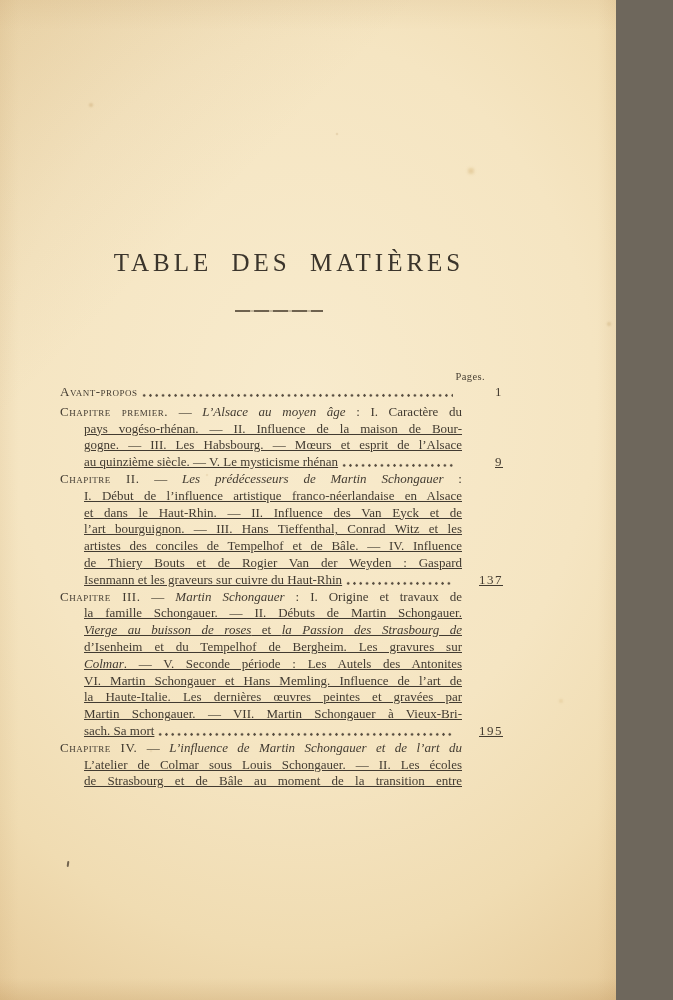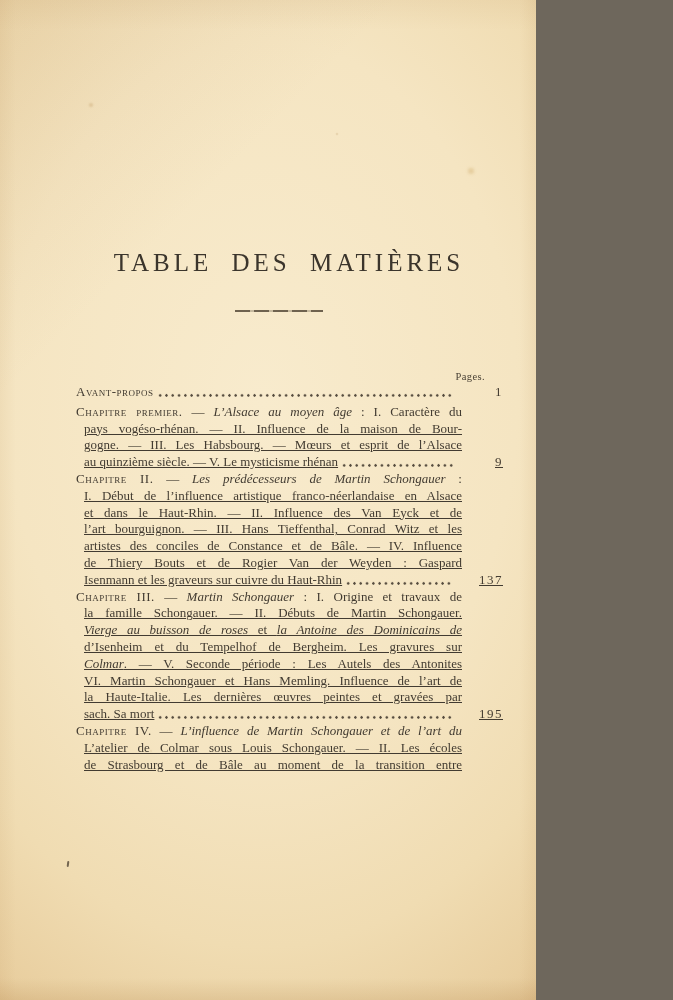--- a/index.html
+++ b/index.html
@@ -1,18 +1,18 @@
 <!DOCTYPE html>
 <html><head>
 <meta charset="utf-8">
 <style>
   html,body{margin:0;padding:0;background:#6e675c;}
   .page{
     position:relative;
-    width:536px;height:1000px;
+    width:616px;height:1000px;
     overflow:hidden;
     background:
       radial-gradient(ellipse 95% 72% at 49% 40%, #f8ebcd 0%, #f5e5c2 50%, #f0dcb2 76%, #e9cfa0 94%, #e4c695 100%);
     font-family:"Liberation Serif", serif;
     color:#423b31;
   }
   
   .page::before{
     content:"";position:absolute;inset:0;pointer-events:none;
     background:
@@ -64,21 +64,21 @@
   .row.dotrow .text{flex:none;}
   .dotfill{
     flex:1 1 auto;height:16.8px;align-self:flex-end;
     margin:0 8px 0 3px;
     background-image:radial-gradient(circle, rgba(62,53,42,.88) 1.02px, rgba(62,53,42,0) 1.45px);
     background-size:6.3px 16.8px;
     background-position:0 3.2px;
     background-repeat:repeat-x;
   }
   .pagenum{flex:none;width:42px;text-align:right;letter-spacing:1.5px;color:#453d32;}
-  .sc{font-variant:small-caps;letter-spacing:.5px;margin-left:16px;}
+  .sc{font-variant:small-caps;letter-spacing:.5px;}
   .i{font-style:italic;}
   .r{}
 </style>
 </head>
 <body>
 
 <div class="page">
   <div class="specks"></div>
   <div class="ink-tick"></div>
   <h1 class="title">TABLE DES MATIÈRES</h1>
@@ -110,50 +110,53 @@
       <div class="row just indent">
         <span class="text"><span class="r">I. Début de l’influence artistique franco-néerlandaise en Alsace</span></span>
       </div>
       <div class="row just indent">
         <span class="text"><span class="r">et dans le Haut-Rhin. — II. Influence des Van Eyck et de</span></span>
       </div>
       <div class="row just indent">
         <span class="text"><span class="r">l’art bourguignon. — III. Hans Tieffenthal, Conrad Witz et les</span></span>
       </div>
       <div class="row just indent">
-        <span class="text"><span class="r">artistes des conciles de Constance et de Bâle. — IV. Influence</span></span>
+        <span class="text"><span class="r">artistes des conciles de Tempelhof et de Bâle. — IV. Influence</span></span>
       </div>
       <div class="row just indent">
         <span class="text"><span class="r">de Thiery Bouts et de Rogier Van der Weyden : Gaspard</span></span>
       </div>
       <div class="row indent dotrow">
         <span class="text"><span class="r">Isenmann et les graveurs sur cuivre du Haut-Rhin</span></span>
         <span class="dotfill"></span>
         <span class="pagenum">137</span>
       </div>
       <div class="row just">
         <span class="text"><span class="sc">Chapitre III.</span><span class="r"> — </span><span class="i">Martin Schongauer</span><span class="r"> : I. Origine et travaux de</span></span>
       </div>
       <div class="row just indent">
         <span class="text"><span class="r">la famille Schongauer. — II. Débuts de Martin Schongauer.</span></span>
       </div>
       <div class="row just indent">
-        <span class="text"><span class="i">Vierge au buisson de roses</span><span class="r"> et </span><span class="i">la Antoine des Dominicains de</span></span>
+        <span class="text"><span class="i">Vierge au buisson de roses</span><span class="r"> et </span><span class="i">la Passion des Strasbourg de</span></span>
       </div>
       <div class="row just indent">
         <span class="text"><span class="r">d’Isenheim et du Tempelhof de Bergheim. Les gravures sur</span></span>
       </div>
       <div class="row just indent">
         <span class="text"><span class="i">Colmar</span><span class="r">. — V. Seconde période : Les Autels des Antonites</span></span>
       </div>
       <div class="row just indent">
         <span class="text"><span class="r">VI. Martin Schongauer et Hans Memling. Influence de l’art de</span></span>
       </div>
       <div class="row just indent">
         <span class="text"><span class="r">la Haute-Italie. Les dernières œuvres peintes et gravées par</span></span>
+      </div>
+      <div class="row just indent">
+        <span class="text"><span class="r">Martin Schongauer. — VII. Martin Schongauer à Vieux-Bri-</span></span>
       </div>
       <div class="row indent dotrow">
         <span class="text"><span class="r">sach. Sa mort</span></span>
         <span class="dotfill"></span>
         <span class="pagenum">195</span>
       </div>
       <div class="row just">
         <span class="text"><span class="sc">Chapitre IV.</span><span class="r"> — </span><span class="i">L’influence de Martin Schongauer et de l’art du</span></span>
       </div>
       <div class="row just indent">

